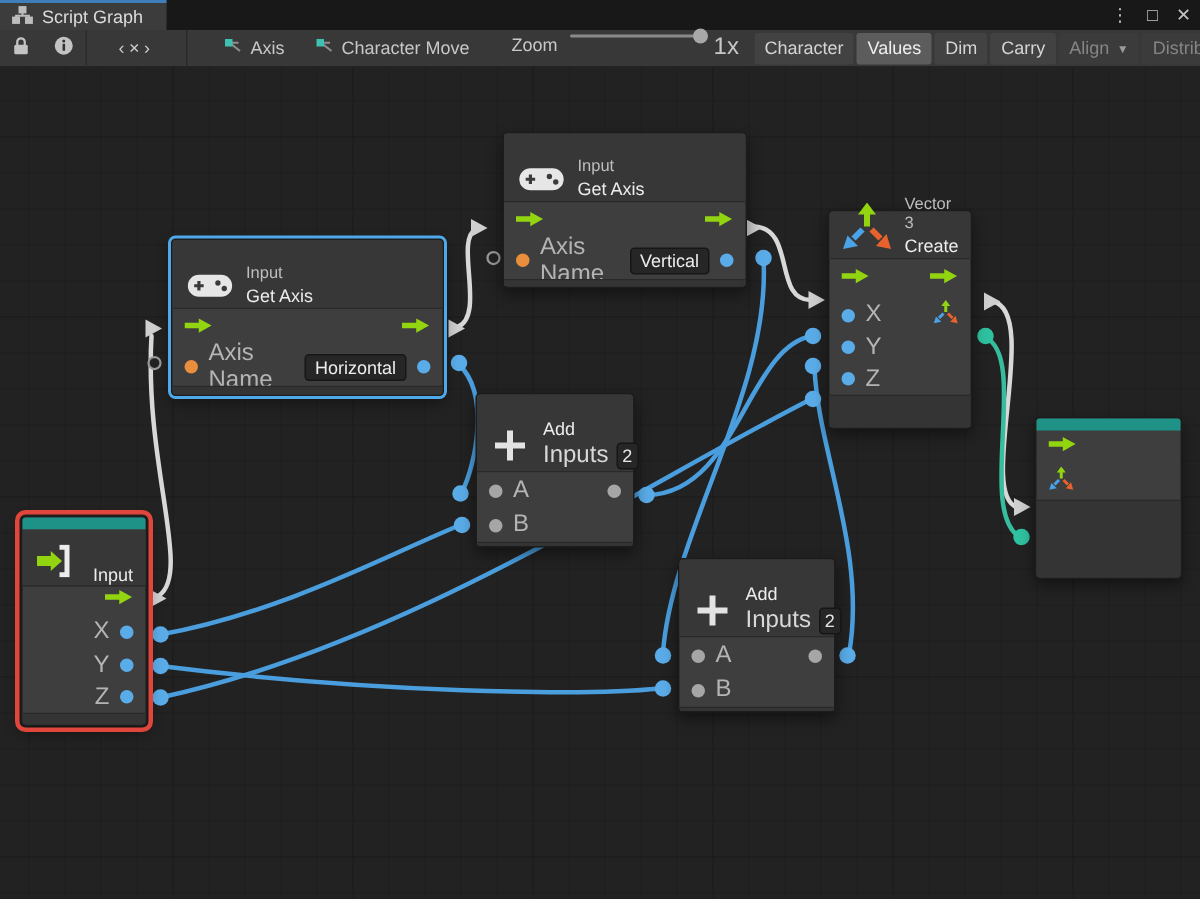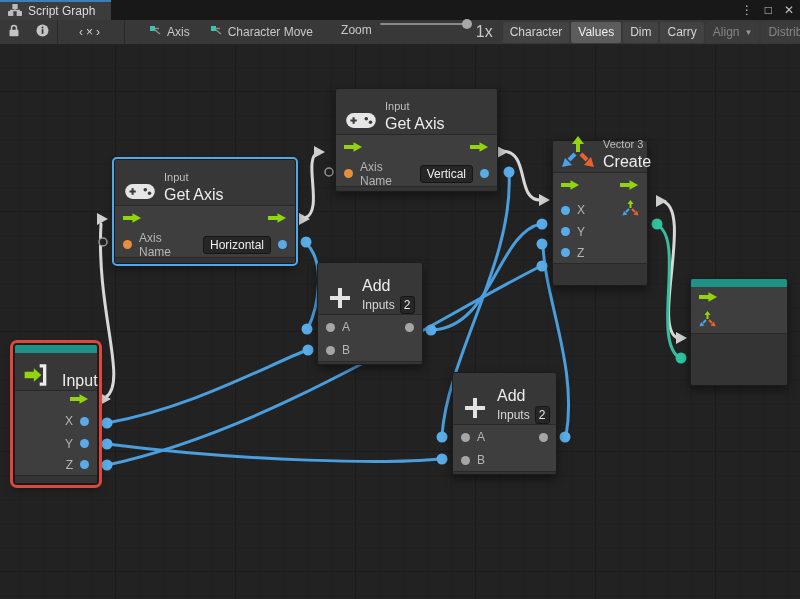--- a/index.html
+++ b/index.html
@@ -47,25 +47,25 @@
   
   .node{position:absolute;z-index:3;display:flex;flex-direction:column;background:#3E3E3E;
     border:1px solid #1C1C1C;border-radius:3px;box-shadow:0 4px 10px rgba(0,0,0,.45)}
   .node.sel-blue{outline:2px solid #4FA8E8;outline-offset:0px}
   .node.sel-red{outline:3px solid #E0463B;outline-offset:1px}
   .nheader{background:#373737;border-bottom:1px solid #292929;display:flex;align-items:flex-end;gap:9px;
     padding:0 10px;border-radius:3px 3px 0 0;flex:0 0 auto}
   .tealbar{height:8px;background:#1F9287;border-radius:2px 2px 0 0;flex:0 0 auto}
   .tcol{display:flex;flex-direction:column;justify-content:center;line-height:1.25}
   .cat{color:#BDBDBD;font-size:11px}
-  .ntitle{color:#ECECEC;font-size:16px}
+  .ntitle{color:#ECECEC;font-size:12px}
   .nrow{display:flex;align-items:center;gap:7px;padding:0 8px;flex:0 0 auto}
   .pdot{width:9px;height:9px;border-radius:50%;flex:0 0 auto}
   .pdot.blue{background:#5AACE8}.pdot.orange{background:#E88E3C}.pdot.gray{background:#A6A6A6}
-  .plabel{color:#B4B4B4;font-size:12px}
+  .plabel{color:#B4B4B4;font-size:16px}
   .field{background:#262626;border:1px solid #161616;border-radius:3px;color:#EDEDED;
     font-size:12px;padding:0px 6px;line-height:16px}
   .cbox{background:#262626;border:1px solid #161616;border-radius:3px;color:#E5E5E5;
     font-size:12px;min-width:15px;text-align:center;line-height:16px;padding:0 2px}
   .nfooter{margin-top:auto;background:#343434;border-top:1px solid #292929;border-radius:0 0 3px 3px;flex:1 1 auto}
   .mla{margin-left:auto}
 </style>
 </head>
 <body>
 

